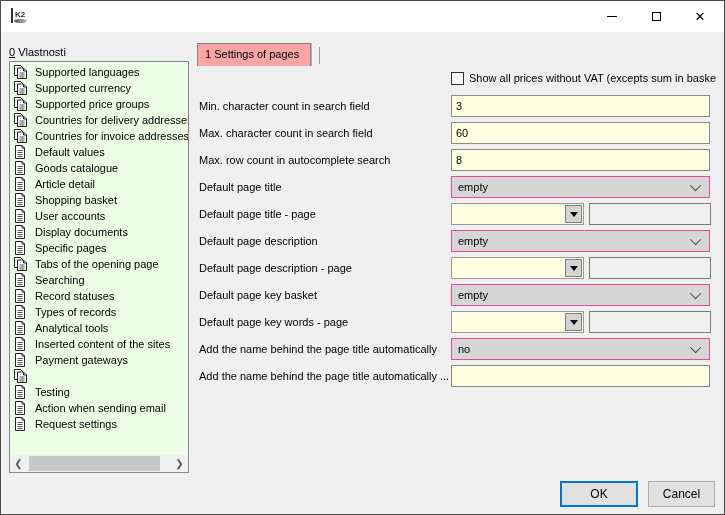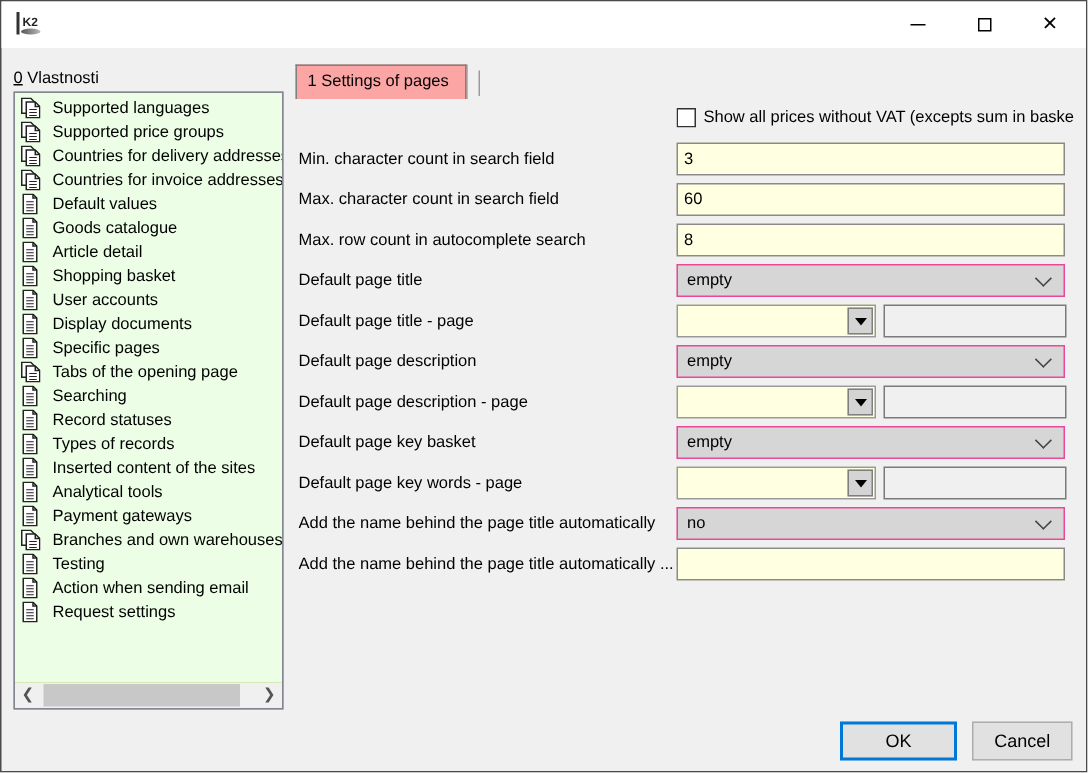--- a/index.html
+++ b/index.html
@@ -28,21 +28,21 @@
   .win-btns{position:absolute;right:2px;top:0;height:30px;display:flex;}
   .win-btn{width:44px;height:30px;display:flex;align-items:center;justify-content:center;cursor:default;}
   .glyph-min{width:10px;height:1px;background:#000;}
   .glyph-max{width:9px;height:9px;border:1px solid #000;box-sizing:border-box;background:transparent;}
   .glyph-close{font-size:13px;line-height:13px;color:#000;font-family:"DejaVu Sans",sans-serif;}
   
   .props-label{position:absolute;left:8px;top:45px;font-size:11px;}
   .props-label .accel{text-decoration:underline;}
   .listbox{
     position:absolute;left:8px;top:60px;width:180px;height:412px;
-    box-sizing:border-box;border:1px solid #82878f;background:#84cc16;padding-left:40px;
+    box-sizing:border-box;border:1px solid #82878f;background:#fef9c3;padding-left:40px;
   }
   .list-viewport{
     position:absolute;left:0;top:0;right:0;height:393px;
     background:#ecffe6;overflow:hidden;padding-top:2px;box-sizing:border-box;
   }
   .li{height:16px;display:flex;align-items:center;padding-left:3px;white-space:nowrap;overflow:hidden;cursor:default;}
   .li .ic{flex:0 0 auto;width:14px;height:14px;margin-right:5px;display:flex;align-items:center;justify-content:center;}
   .li .lbl{padding:1px 3px;white-space:nowrap;}
   .li.selected .lbl{background:#cbe8f6;}
   .hscroll{
@@ -146,20 +146,32 @@
         <div class="li">
     <span class="ic icon-documents">
       <svg width="13" height="14" viewBox="0 0 13 14">
         <path d="M.5 .5 H6.5 L9 3 V10.5 H.5 Z" fill="#fff" stroke="#222"></path>
         <path d="M3.5 3 H9.5 L12.5 6 V13.5 H3.5 Z" fill="#fff" stroke="#222"></path>
         <path d="M9.5 3 V6 H12.5" fill="none" stroke="#222"></path>
         <path d="M5.5 8 H10.5 M5.5 10 H10.5 M5.5 12 H10.5" stroke="#222" stroke-width="0.8" fill="none"></path>
       </svg>
     </span>
 
+    <span class="lbl">Supported currency</span>
+  </div>
+        <div class="li">
+    <span class="ic icon-documents">
+      <svg width="13" height="14" viewBox="0 0 13 14">
+        <path d="M.5 .5 H6.5 L9 3 V10.5 H.5 Z" fill="#fff" stroke="#222"></path>
+        <path d="M3.5 3 H9.5 L12.5 6 V13.5 H3.5 Z" fill="#fff" stroke="#222"></path>
+        <path d="M9.5 3 V6 H12.5" fill="none" stroke="#222"></path>
+        <path d="M5.5 8 H10.5 M5.5 10 H10.5 M5.5 12 H10.5" stroke="#222" stroke-width="0.8" fill="none"></path>
+      </svg>
+    </span>
+
     <span class="lbl">Supported price groups</span>
   </div>
         <div class="li">
     <span class="ic icon-documents">
       <svg width="13" height="14" viewBox="0 0 13 14">
         <path d="M.5 .5 H6.5 L9 3 V10.5 H.5 Z" fill="#fff" stroke="#222"></path>
         <path d="M3.5 3 H9.5 L12.5 6 V13.5 H3.5 Z" fill="#fff" stroke="#222"></path>
         <path d="M9.5 3 V6 H12.5" fill="none" stroke="#222"></path>
         <path d="M5.5 8 H10.5 M5.5 10 H10.5 M5.5 12 H10.5" stroke="#222" stroke-width="0.8" fill="none"></path>
       </svg>
@@ -303,55 +315,54 @@
   </div>
         <div class="li">
 
     <span class="ic icon-document">
       <svg width="12" height="14" viewBox="0 0 12 14">
         <path d="M1.5 .5 H8 L10.5 3 V13.5 H1.5 Z" fill="#fff" stroke="#222"></path>
         <path d="M8 .5 V3 H10.5" fill="none" stroke="#222"></path>
         <path d="M3.5 5.5 H8.5 M3.5 7.5 H8.5 M3.5 9.5 H8.5 M3.5 11.5 H8.5" stroke="#222" stroke-width="0.8" fill="none"></path>
       </svg>
     </span>
+    <span class="lbl">Analytical tools</span>
+  </div>
+        <div class="li">
+
+    <span class="ic icon-document">
+      <svg width="12" height="14" viewBox="0 0 12 14">
+        <path d="M1.5 .5 H8 L10.5 3 V13.5 H1.5 Z" fill="#fff" stroke="#222"></path>
+        <path d="M8 .5 V3 H10.5" fill="none" stroke="#222"></path>
+        <path d="M3.5 5.5 H8.5 M3.5 7.5 H8.5 M3.5 9.5 H8.5 M3.5 11.5 H8.5" stroke="#222" stroke-width="0.8" fill="none"></path>
+      </svg>
+    </span>
     <span class="lbl">Inserted content of the sites</span>
   </div>
         <div class="li">
 
     <span class="ic icon-document">
       <svg width="12" height="14" viewBox="0 0 12 14">
         <path d="M1.5 .5 H8 L10.5 3 V13.5 H1.5 Z" fill="#fff" stroke="#222"></path>
         <path d="M8 .5 V3 H10.5" fill="none" stroke="#222"></path>
         <path d="M3.5 5.5 H8.5 M3.5 7.5 H8.5 M3.5 9.5 H8.5 M3.5 11.5 H8.5" stroke="#222" stroke-width="0.8" fill="none"></path>
       </svg>
     </span>
-    <span class="lbl">Analytical tools</span>
-  </div>
-        <div class="li">
-
-    <span class="ic icon-document">
-      <svg width="12" height="14" viewBox="0 0 12 14">
-        <path d="M1.5 .5 H8 L10.5 3 V13.5 H1.5 Z" fill="#fff" stroke="#222"></path>
-        <path d="M8 .5 V3 H10.5" fill="none" stroke="#222"></path>
-        <path d="M3.5 5.5 H8.5 M3.5 7.5 H8.5 M3.5 9.5 H8.5 M3.5 11.5 H8.5" stroke="#222" stroke-width="0.8" fill="none"></path>
-      </svg>
-    </span>
     <span class="lbl">Payment gateways</span>
   </div>
         <div class="li">
     <span class="ic icon-documents">
       <svg width="13" height="14" viewBox="0 0 13 14">
         <path d="M.5 .5 H6.5 L9 3 V10.5 H.5 Z" fill="#fff" stroke="#222"></path>
         <path d="M3.5 3 H9.5 L12.5 6 V13.5 H3.5 Z" fill="#fff" stroke="#222"></path>
         <path d="M9.5 3 V6 H12.5" fill="none" stroke="#222"></path>
         <path d="M5.5 8 H10.5 M5.5 10 H10.5 M5.5 12 H10.5" stroke="#222" stroke-width="0.8" fill="none"></path>
       </svg>
     </span>
 
-    <span class="lbl">Branches and own warehouses</span>
   </div>
         <div class="li">
 
     <span class="ic icon-document">
       <svg width="12" height="14" viewBox="0 0 12 14">
         <path d="M1.5 .5 H8 L10.5 3 V13.5 H1.5 Z" fill="#fff" stroke="#222"></path>
         <path d="M8 .5 V3 H10.5" fill="none" stroke="#222"></path>
         <path d="M3.5 5.5 H8.5 M3.5 7.5 H8.5 M3.5 9.5 H8.5 M3.5 11.5 H8.5" stroke="#222" stroke-width="0.8" fill="none"></path>
       </svg>
     </span>

